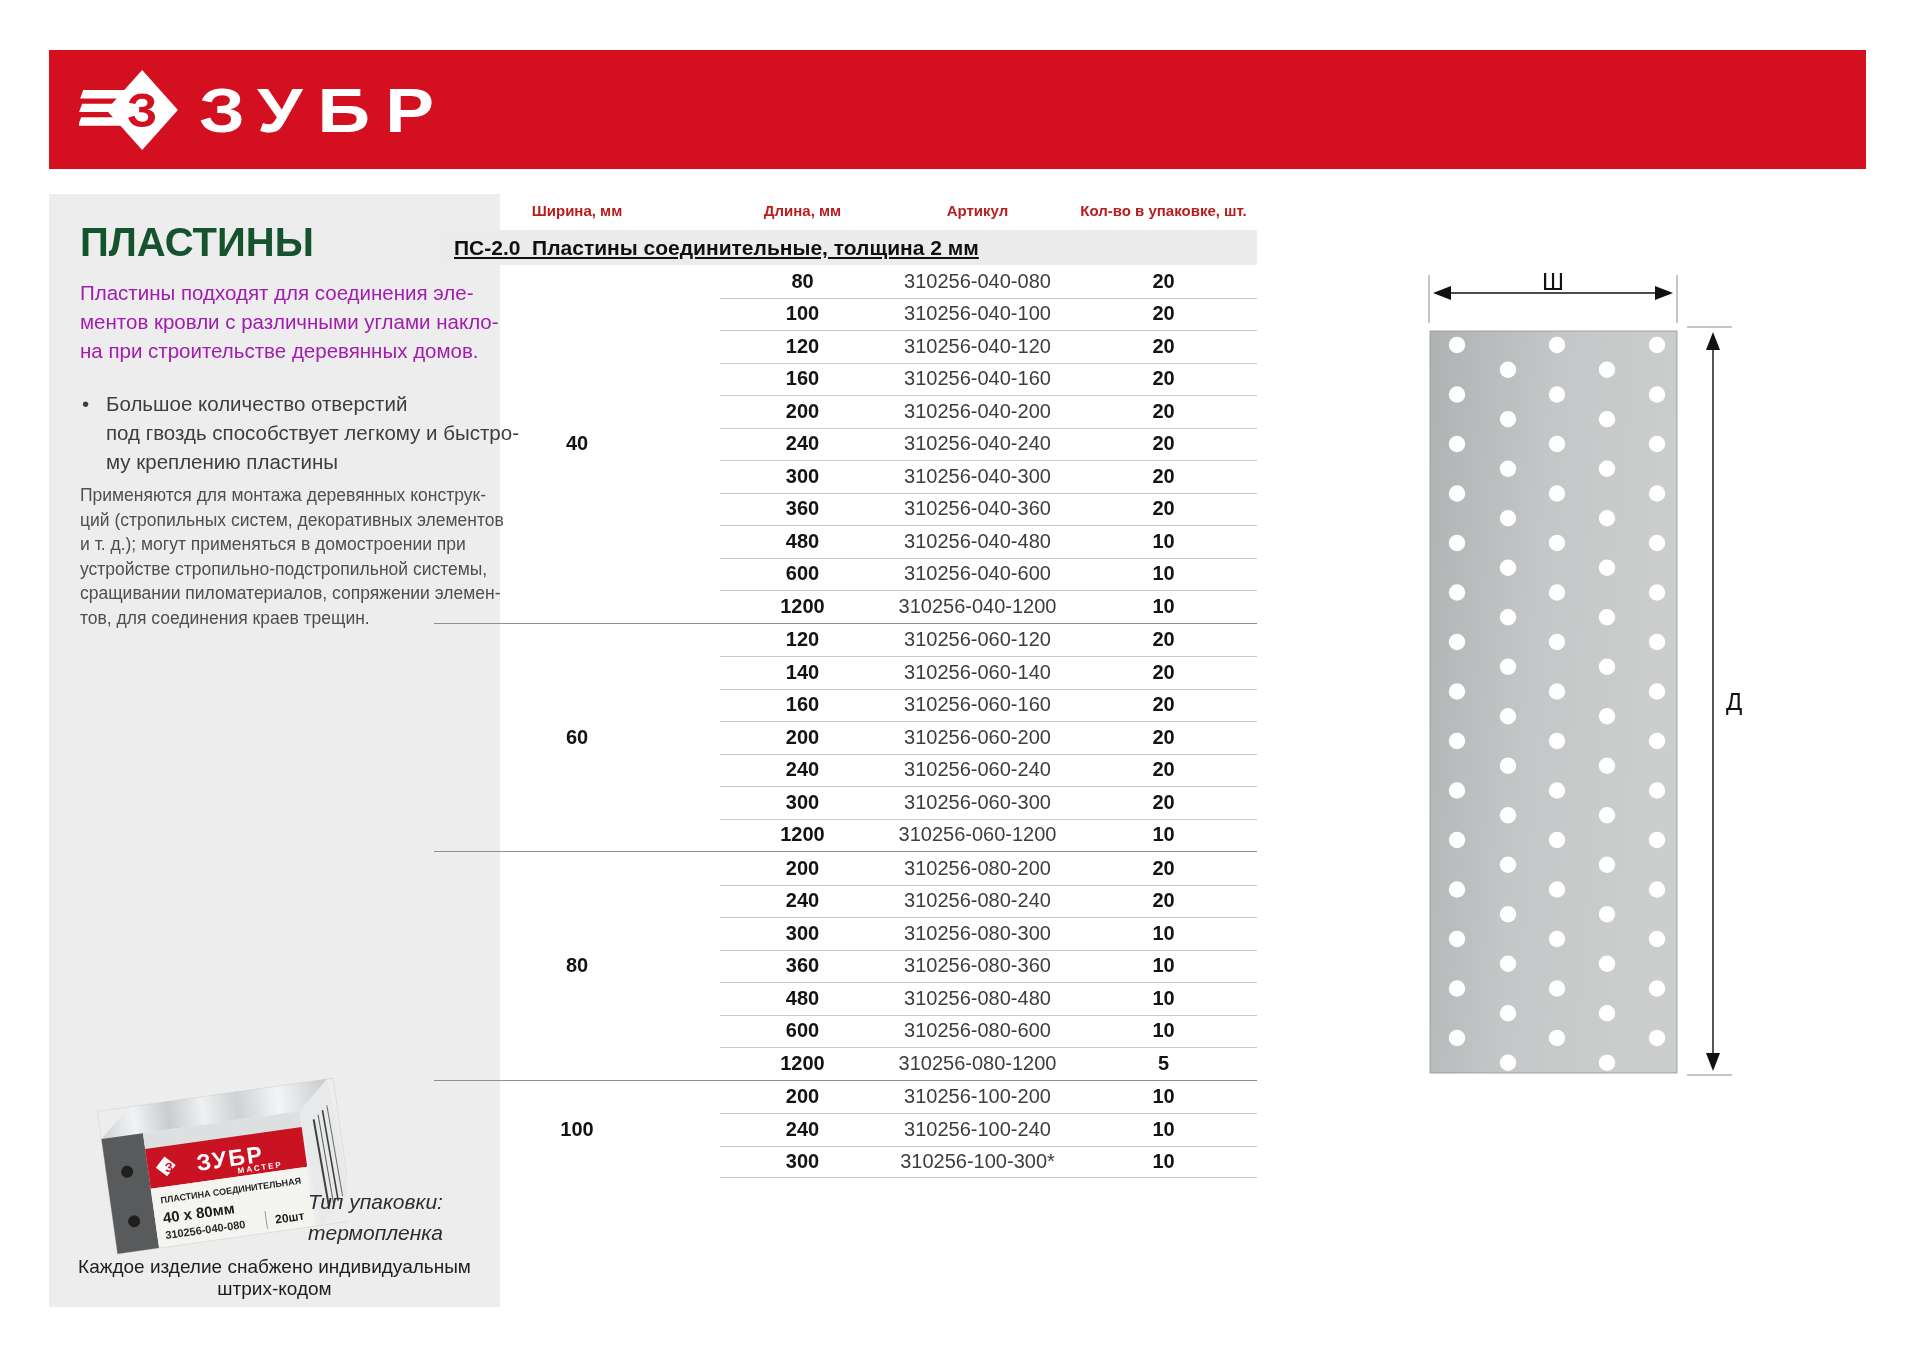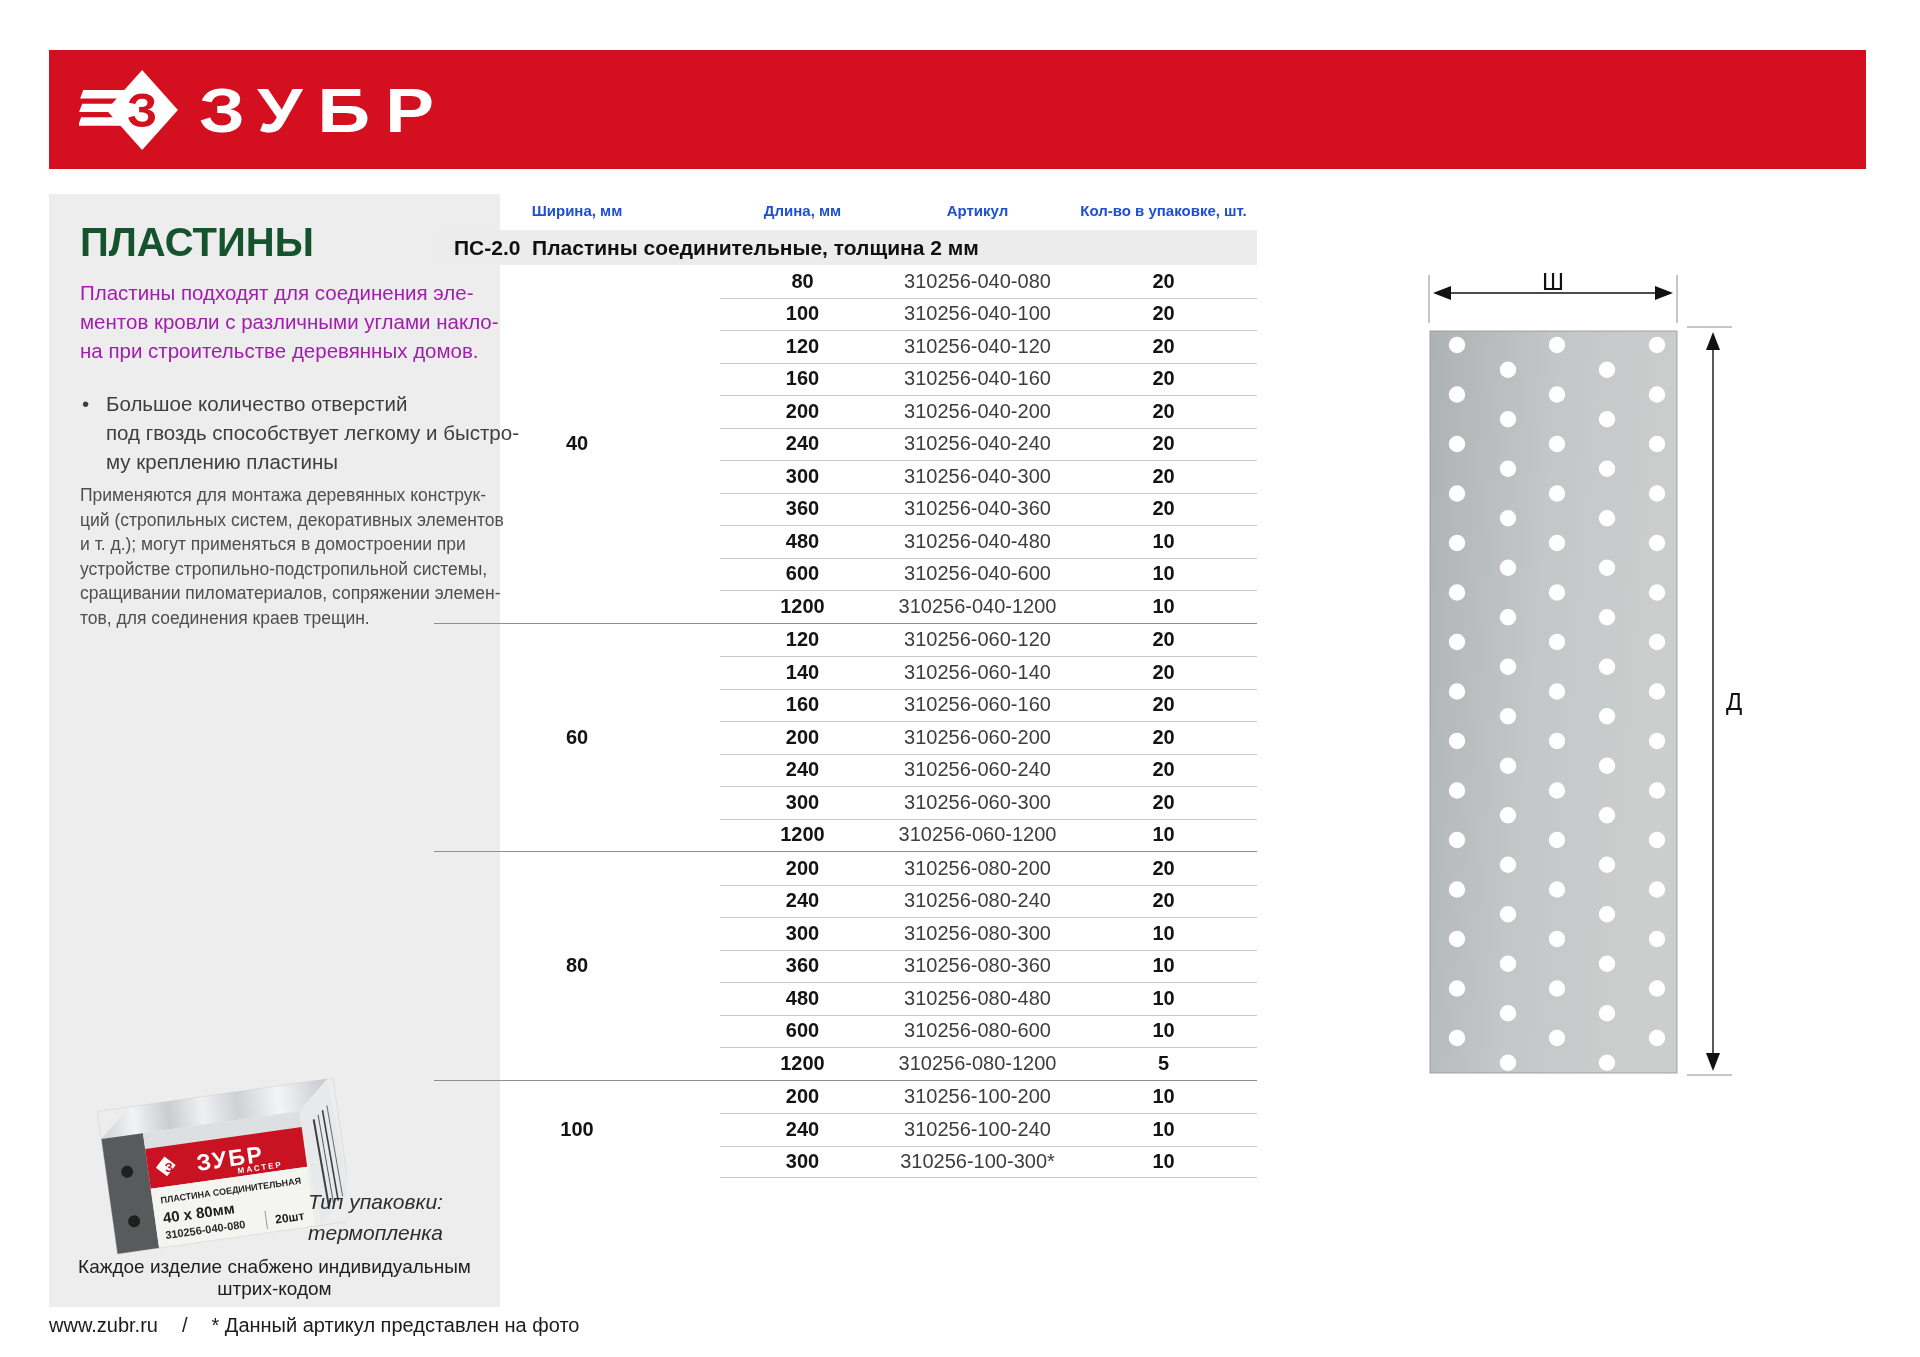--- a/index.html
+++ b/index.html
@@ -23,24 +23,24 @@
   .packaging{position:absolute;left:259px;top:992px;font-size:21px;line-height:31px;color:#2d2d2d;font-style:italic;}
   .barcode-note{position:absolute;left:0;right:0;top:1062px;text-align:center;font-size:19px;color:#1e1e1e;}
   .photo{position:absolute;left:38px;top:878px;width:260px;height:190px;}
 
   
   .footer{position:absolute;left:49px;top:1314px;display:flex;gap:24px;font-size:20px;color:#1b1b1b;}
 
   
   .catalog{position:absolute;left:434px;top:195px;width:823px;}
   .thead{display:grid;grid-template-columns:286px 165px 185px 187px;height:30px;
-         align-items:center;text-align:center;font-size:15px;font-weight:700;color:#1d4ed8;}
+         align-items:center;text-align:center;font-size:15px;font-weight:700;color:#b91c1c;}
   .section-strip{margin-top:5px;height:35px;background:#ececec;line-height:35px;
                  padding-left:20px;box-sizing:border-box;font-size:21px;font-weight:700;
-                 color:#101010;white-space:pre;}
+                 color:#101010;white-space:pre;text-decoration:underline;}
   .tgroups{position:relative;}
   .tgroup{position:relative;}
   .tgroup + .tgroup{border-top:1px solid #8f8f8f;}
   .tgroup:last-child::after{content:"";position:absolute;left:286px;right:0;bottom:0;height:1px;background:#c6c6c6;}
   .trow{display:grid;grid-template-columns:286px 165px 185px 187px;height:32.5px;
         align-items:center;text-align:center;position:relative;}
   .trow + .trow::before{content:"";position:absolute;left:286px;right:0;top:0;height:1px;background:#c9c9c9;}
   .cell-len,.cell-qty{font-weight:700;font-size:20px;color:#131313;}
   .cell-art{font-size:20px;color:#3d3d3d;}
   .gwidth{position:absolute;left:0;top:0;bottom:0;width:286px;display:flex;
@@ -428,19 +428,14 @@
       </g>
 
     <line x1="267" y1="69" x2="312" y2="69" stroke="#8c8c8c" stroke-width="1"></line>
     <line x1="267" y1="817" x2="312" y2="817" stroke="#8c8c8c" stroke-width="1"></line>
     <line x1="293" y1="90" x2="293" y2="798" stroke="#111" stroke-width="1.4"></line>
     <polygon points="293,74 286,92 300,92" fill="#111"></polygon>
     <polygon points="293,813 286,795 300,795" fill="#111"></polygon>
     <text class="dim-label" x="306" y="452" text-anchor="start">Д</text>
   </svg>
 
-  <div class="footer">
-    <span>www.zubr.ru</span>
-    <span>/</span>
-    <span>* Данный артикул представлен на фото</span>
-  </div>
 
 </div>
 
 </body></html>

